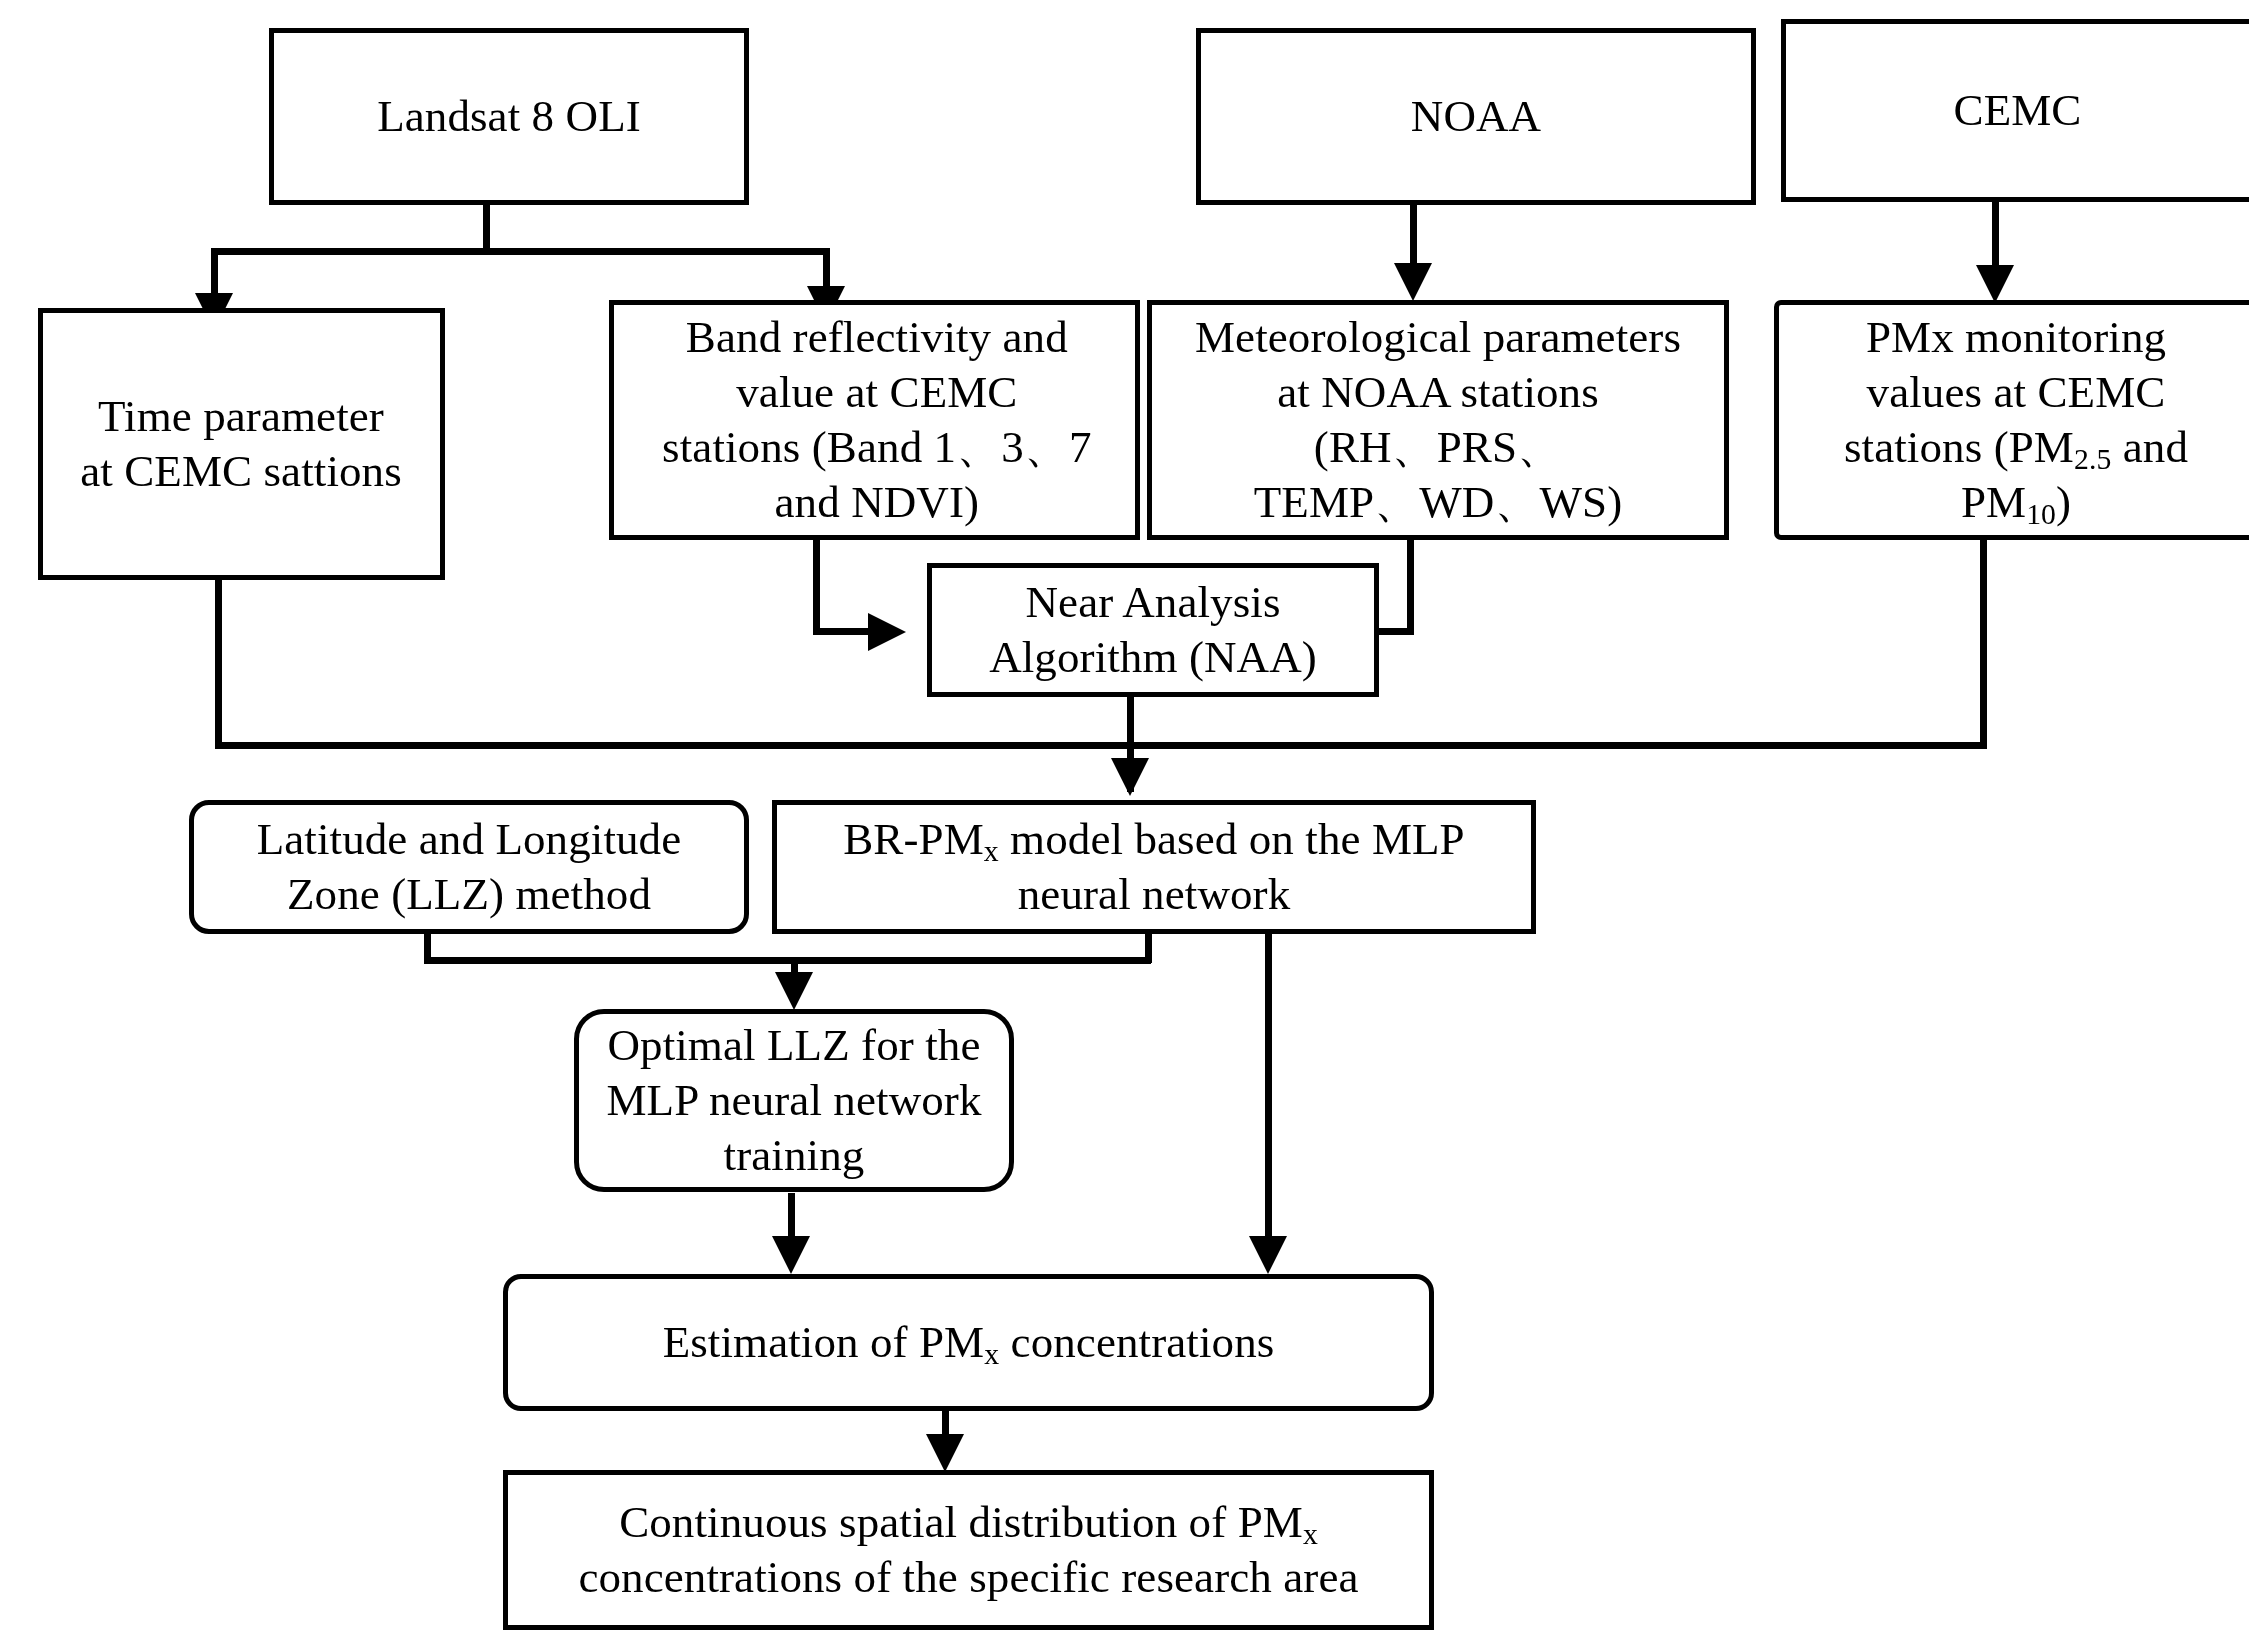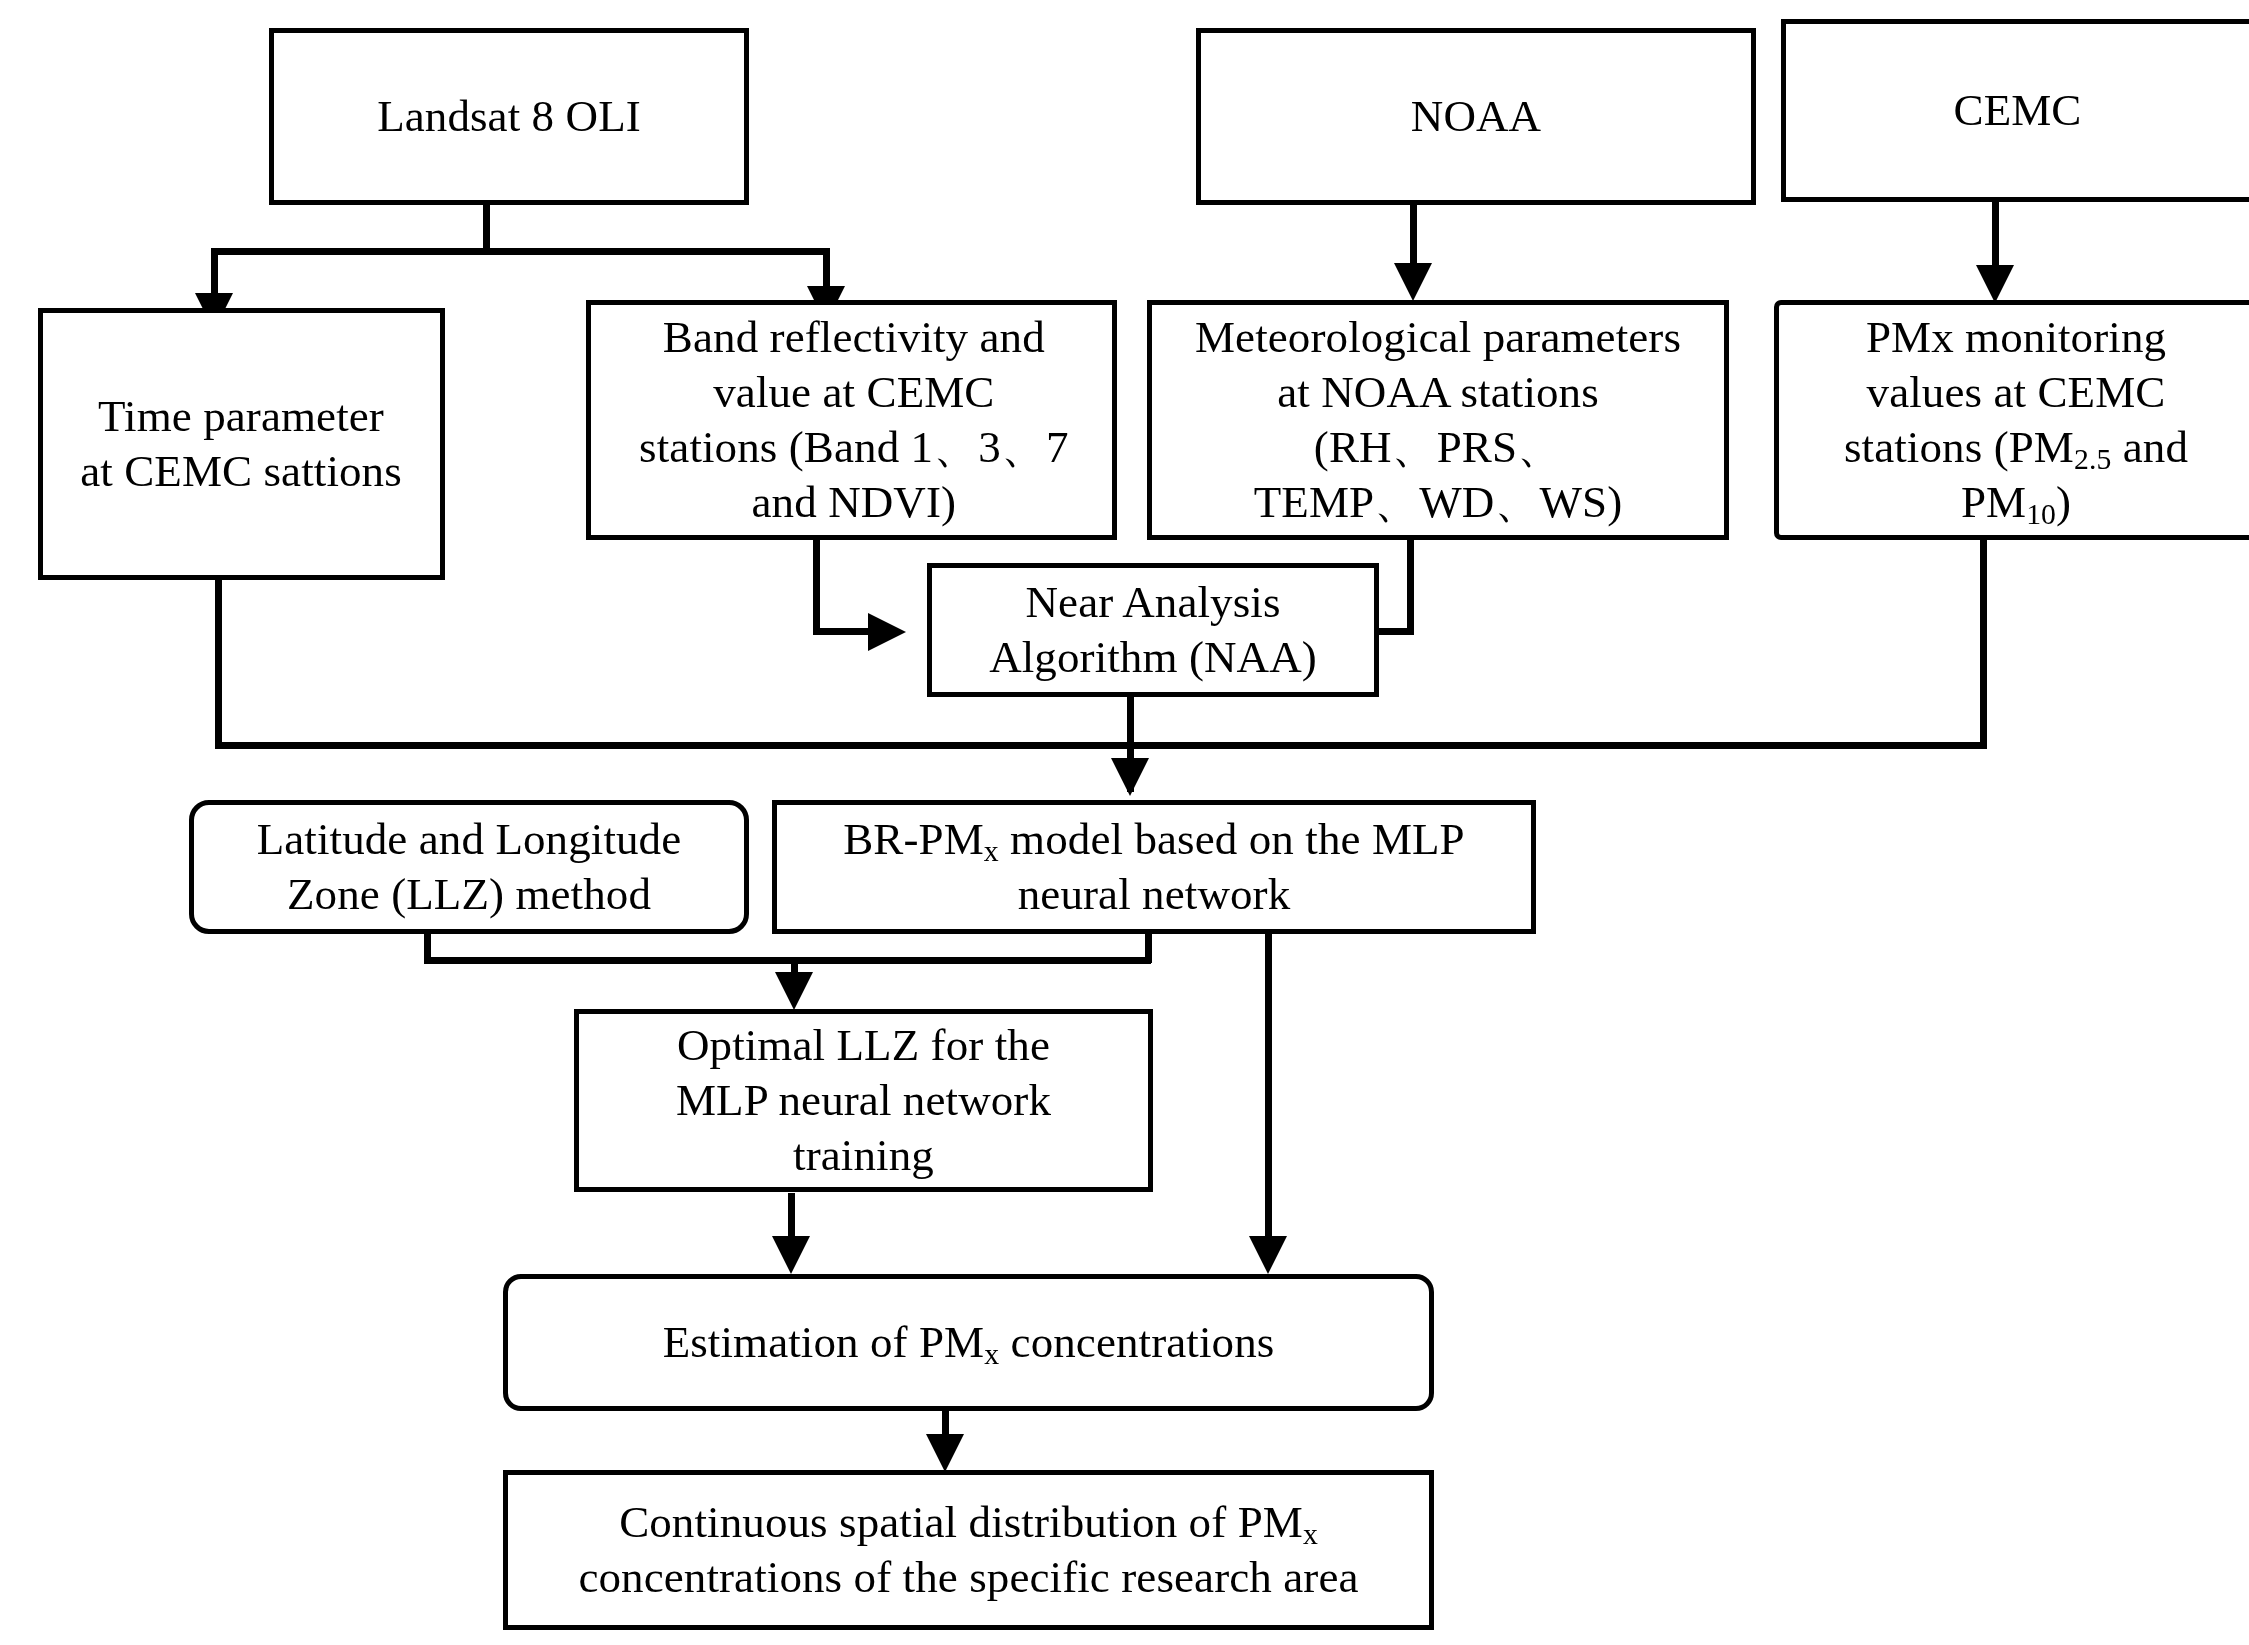--- a/index.html
+++ b/index.html
@@ -71,21 +71,21 @@
 
   <div class="node" style="left:1758px;top:19px;width:473px;height:183px;">
     <span class="txt">CEMC</span>
   </div>
 
   <div class="node" style="left:14.5px;top:308px;width:407px;height:272px;">
     <span class="txt">Time parameter
 at CEMC sattions</span>
   </div>
 
-  <div class="node" style="left:563px;top:300px;width:531px;height:240px;flex-direction:column;padding-left:12px;">
+  <div class="node" style="left:586px;top:300px;width:531px;height:240px;flex-direction:column;padding-left:12px;">
     <span>Band reflectivity and</span>
     <span>value at CEMC</span>
     <span>stations (Band 1、3、7</span>
     <span>and NDVI)</span>
   </div>
 
   <div class="node" style="left:1124px;top:300px;width:582px;height:240px;flex-direction:column;">
     <span>Meteorological parameters</span>
     <span>at NOAA stations</span>
     <span>(RH、PRS、</span>
@@ -107,21 +107,21 @@
   <div class="node" style="left:166px;top:800px;width:560px;height:134px;border-radius:20px;">
     <span class="txt">Latitude and Longitude
 Zone (LLZ) method</span>
   </div>
 
   <div class="node" style="left:749px;top:800px;width:764px;height:134px;flex-direction:column;">
     <span><span>BR-PM</span><sub>x</sub><span> model  based on the MLP</span></span>
     <span>neural network</span>
   </div>
 
-  <div class="node" style="left:551px;top:1009px;width:579px;height:183px;">
+  <div class="node" style="left:551px;top:1009px;width:440px;height:183px;border-radius:30px;">
     <span class="txt">Optimal LLZ for the
 MLP neural network
 training</span>
   </div>
 
   <div class="node" style="left:480px;top:1274px;width:931px;height:137px;border-radius:18px;">
     <span class="txt"><span>Estimation of PM</span><sub>x</sub><span> concentrations</span></span>
   </div>
 
   <div class="node" style="left:480px;top:1470px;width:931px;height:160px;flex-direction:column;">

